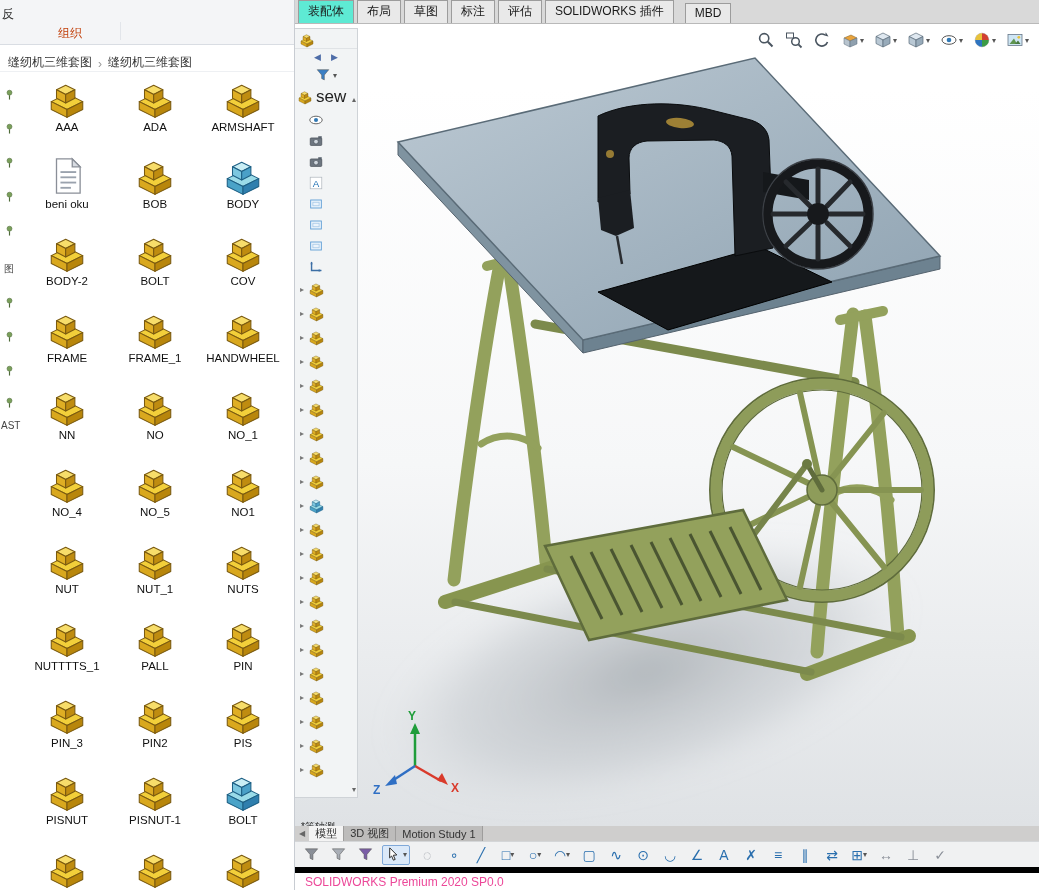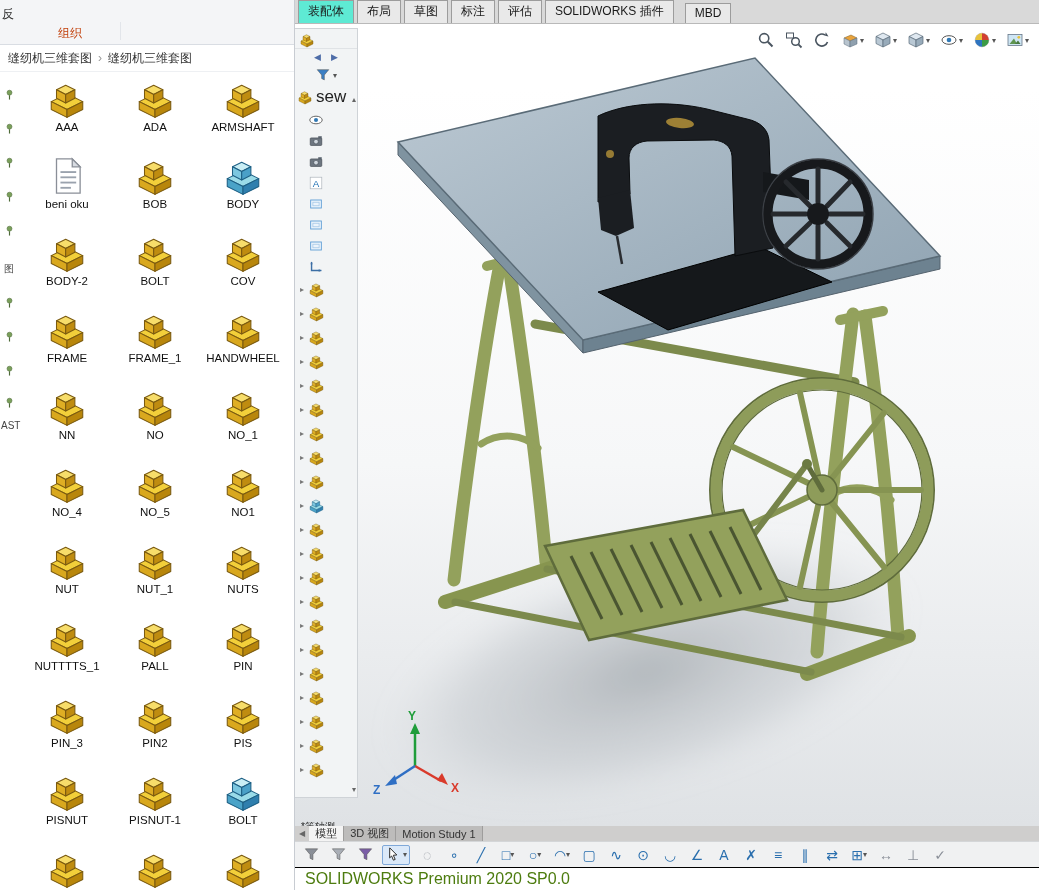--- a/index.html
+++ b/index.html
@@ -6,21 +6,21 @@
   html,body{width:1039px;height:890px;overflow:hidden}
   body{font-family:"Liberation Sans",sans-serif;font-size:12px;color:#222;background:#fff}
   #app{position:relative;width:1039px;height:890px;background:#fff;overflow:hidden}
 
   
   #explorer{position:absolute;left:0;top:0;width:295px;height:890px;background:#fff;border-right:1px solid #c8ccd2}
   #exp-band{height:45px;background:#f4f5f7;border-bottom:1px solid #d9dde3;position:relative}
   #exp-band .partial{position:absolute;left:2px;top:6px;color:#333}
   #exp-band .organize{position:absolute;left:58px;top:25px;color:#c2410c;cursor:pointer}
   #exp-band .band-sep{position:absolute;left:120px;top:22px;bottom:4px;width:1px;background:#e2e5ea}
-  #breadcrumb{height:27px;display:flex;align-items:center;gap:6px;padding-left:8px;border-bottom:1px solid #eef0f3;color:#333}
+  #breadcrumb{height:27px;display:flex;align-items:flex-end;gap:6px;padding-left:8px;border-bottom:1px solid #eef0f3;color:#333}
   .crumb{cursor:pointer;white-space:nowrap}
   .crumb-sep{color:#999}
   #side-strip{position:absolute;left:0;top:72px;width:18px;bottom:0}
   .strip-item{position:absolute;left:1px;width:16px;text-align:center;font-size:10px;color:#444;cursor:pointer}
   .ic14{width:13px;height:13px}
   #file-grid{position:absolute;left:18px;top:78px;width:277px;bottom:0;display:grid;
     grid-template-columns:repeat(3,88px);grid-auto-rows:77px;justify-content:start;padding-left:5px;overflow:hidden}
   .file-item{display:flex;flex-direction:column;align-items:center;cursor:pointer}
   .file-ic{width:42px;height:42px;flex:0 0 auto}
   .file-label{margin-top:1px;max-width:80px;text-align:center;line-height:1.12;word-break:break-word;font-size:11.5px;color:#111}
@@ -60,21 +60,21 @@
 
   
   #model-tabs{position:absolute;left:0;top:826px;width:744px;height:15px;background:#cfcecd;display:flex;align-items:stretch;font-size:11px}
   .mtab-grip{display:flex;align-items:center;padding:0 4px;color:#666;font-size:8px;cursor:pointer}
   .mtab{padding:0 6px;display:flex;align-items:center;background:#bdbcbb;border-right:1px solid #9e9d9c;cursor:pointer;color:#333;white-space:nowrap}
   .mtab.active{background:#f4f4f4}
   #bottom-toolbar{position:absolute;left:0;top:841px;width:744px;height:26px;background:#f0f1f2;border-top:1px solid #d4d6d8;display:flex;align-items:center;gap:7px;padding:0 6px;overflow:hidden}
   .tbtn{min-width:20px;height:20px;display:flex;align-items:center;justify-content:center;font-size:14px;cursor:pointer;line-height:1}
   .tbtn .ic18{width:17px;height:17px}
   .tbtn.box{border:1px solid #7fa8d9;background:#dbe9f9;padding:0 2px;gap:1px;border-radius:2px}
-  #status-bar{position:absolute;left:0;top:867px;width:744px;height:23px;background:#fff;border-top:1px solid #000000;display:flex;align-items:center;padding-left:10px;font-size:16px;color:#4d7c0f}
+  #status-bar{position:absolute;left:0;top:867px;width:744px;height:23px;background:#fff;border-top:6px solid #000000;display:flex;align-items:center;padding-left:10px;font-size:12px;color:#ec4899}
 </style>
 </head>
 <body>
 
 <svg width="0" height="0" style="position:absolute" aria-hidden="true">
   <defs>
     <symbol id="sym-part" viewBox="0 0 32 32">
       <g stroke="#7a5a10" stroke-width="0.8" stroke-linejoin="round">
         <polygon points="4,18 16,12 28,18 16,24" fill="#f2cf3a"></polygon>
         <polygon points="4,18 16,24 16,30 4,24" fill="#d9a81e"></polygon>

